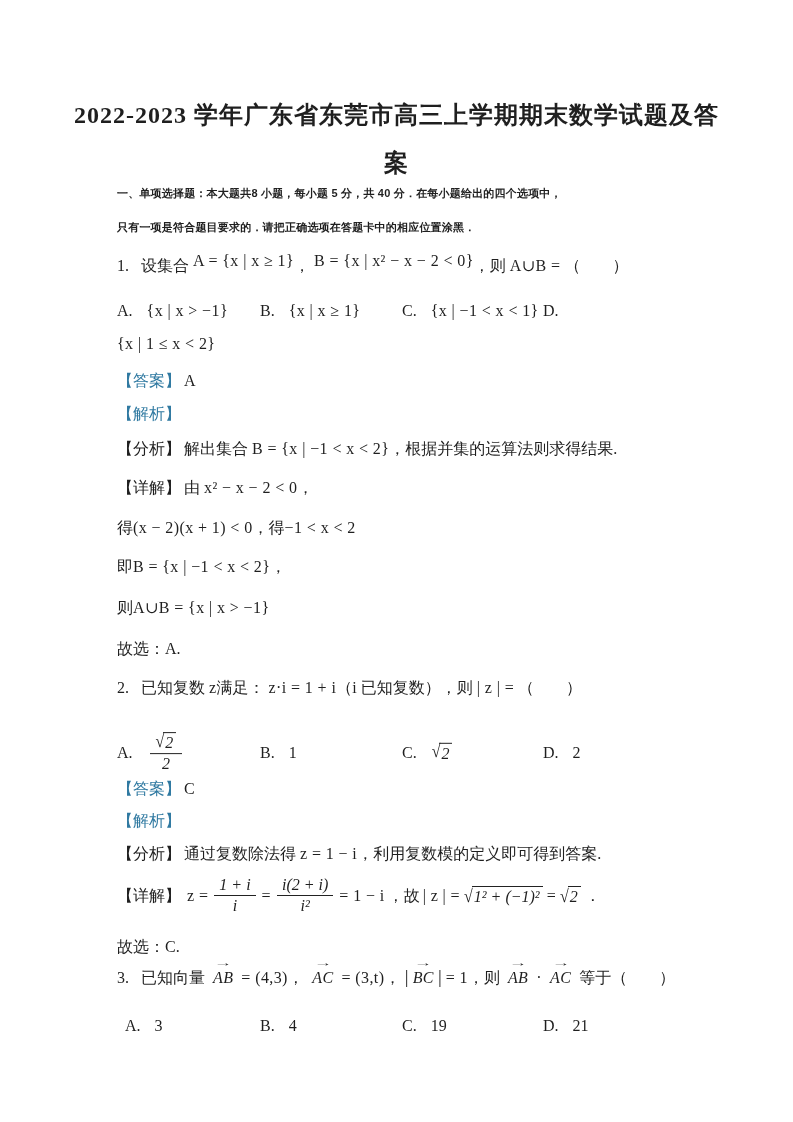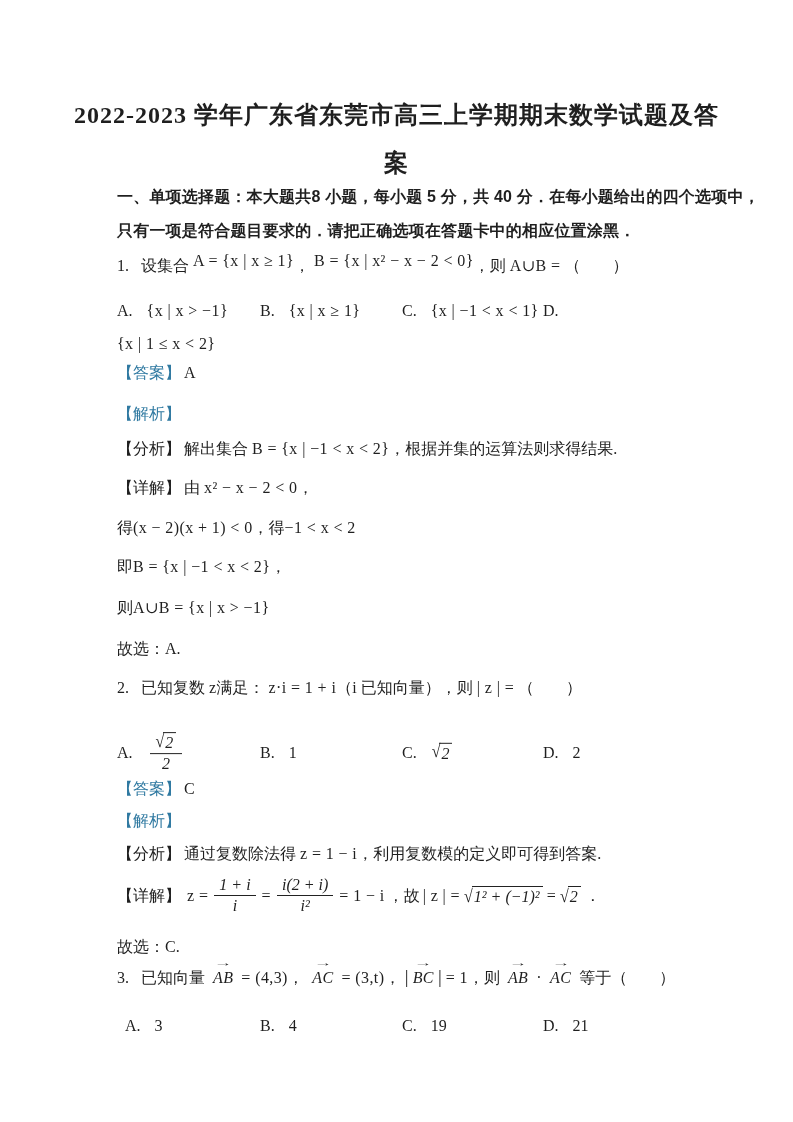--- a/index.html
+++ b/index.html
@@ -5,21 +5,21 @@
   * { margin:0; padding:0; box-sizing:border-box; }
   html,body { background:#ffffff; }
   body {
     width:793px; height:1122px; position:relative; overflow:hidden;
     font-family:"Liberation Serif","DejaVu Serif",serif;
     color:#1f1f1f; font-size:16px;
   }
   .ln { position:absolute; left:117px; white-space:nowrap; line-height:1.25; }
   .title-line { position:absolute; left:0; width:100%; text-align:center;
     font-weight:bold; font-size:24px; letter-spacing:1px; }
-  .heading { font-weight:bold; font-size:16px; font-family:"Liberation Sans","DejaVu Sans",sans-serif; letter-spacing:0.2px; }
+  .heading { font-weight:bold; font-size:11px; font-family:"Liberation Sans","DejaVu Sans",sans-serif; letter-spacing:0.2px; }
   .m { font-family:"Liberation Serif","DejaVu Serif",serif; letter-spacing:0.4px; }
   .raised { position:relative; top:-5px; }
   .qnum { margin-right:12px; }
   .teal { color:#2f79a1; }
   .lbl { margin-right:3px; }
   .optrow { position:absolute; left:117px; width:640px; height:24px; }
   .opt { position:absolute; top:0; white-space:nowrap;margin-top:11px; }
   .opt .olabel { margin-right:14px; }
   .optrow-tall { height:52px; }
   .optrow-tall .opt { top:50%; transform:translateY(-50%); display:inline-flex; align-items:center; }
@@ -54,21 +54,21 @@
 </div>
 
 <div class="optrow" style="top:291px">
   <span class="opt" style="left:0"><span class="olabel">A.</span><span class="m">{x | x &gt; −1}</span></span>
   <span class="opt" style="left:143px"><span class="olabel">B.</span><span class="m">{x | x ≥ 1}</span></span>
   <span class="opt" style="left:285px"><span class="olabel">C.</span><span class="m">{x | −1 &lt; x &lt; 1}</span></span>
   <span class="opt" style="left:426px"><span class="olabel">D.</span></span>
 </div>
 <div class="ln m" style="top:334px">{x | 1 ≤ x &lt; 2}</div>
 
-<div class="ln" style="top:363px">
+<div class="ln" style="top:371px">
   <span class="teal lbl">【答案】</span><span>A</span>
 </div>
 <div class="ln" style="top:404px">
   <span class="teal">【解析】</span>
 </div>
 <div class="ln" style="top:439px">
   <span class="lbl">【分析】</span><span>解出集合</span>
   <span class="m">B = {x | −1 &lt; x &lt; 2}</span><span>，根据并集的运算法则求得结果.</span>
 </div>
 
@@ -85,21 +85,21 @@
 <div class="ln" style="top:598px">
   <span>则</span><span class="m">A∪B = {x | x &gt; −1}</span>
 </div>
 <div class="ln" style="top:639px">
   <span>故选：</span><span>A.</span>
 </div>
 
 <div class="ln" style="top:678px">
   <span class="qnum">2.</span><span>已知复数</span>
   <span class="m">z</span><span>满足：</span>
-  <span class="m">z·i = 1 + i</span><span>（i 已知向量），则</span>
+  <span class="m">z·i = 1 + i</span><span>（i 已知复数），则</span>
   <span class="m">| z | =</span>
   <span>（　　）</span>
 </div>
 
 <div class="optrow optrow-tall" style="top:716px">
   <span class="opt" style="left:0">
     <span class="olabel">A.</span>
     <span class="frac">
       <span class="num">
           <span class="sqrt">

